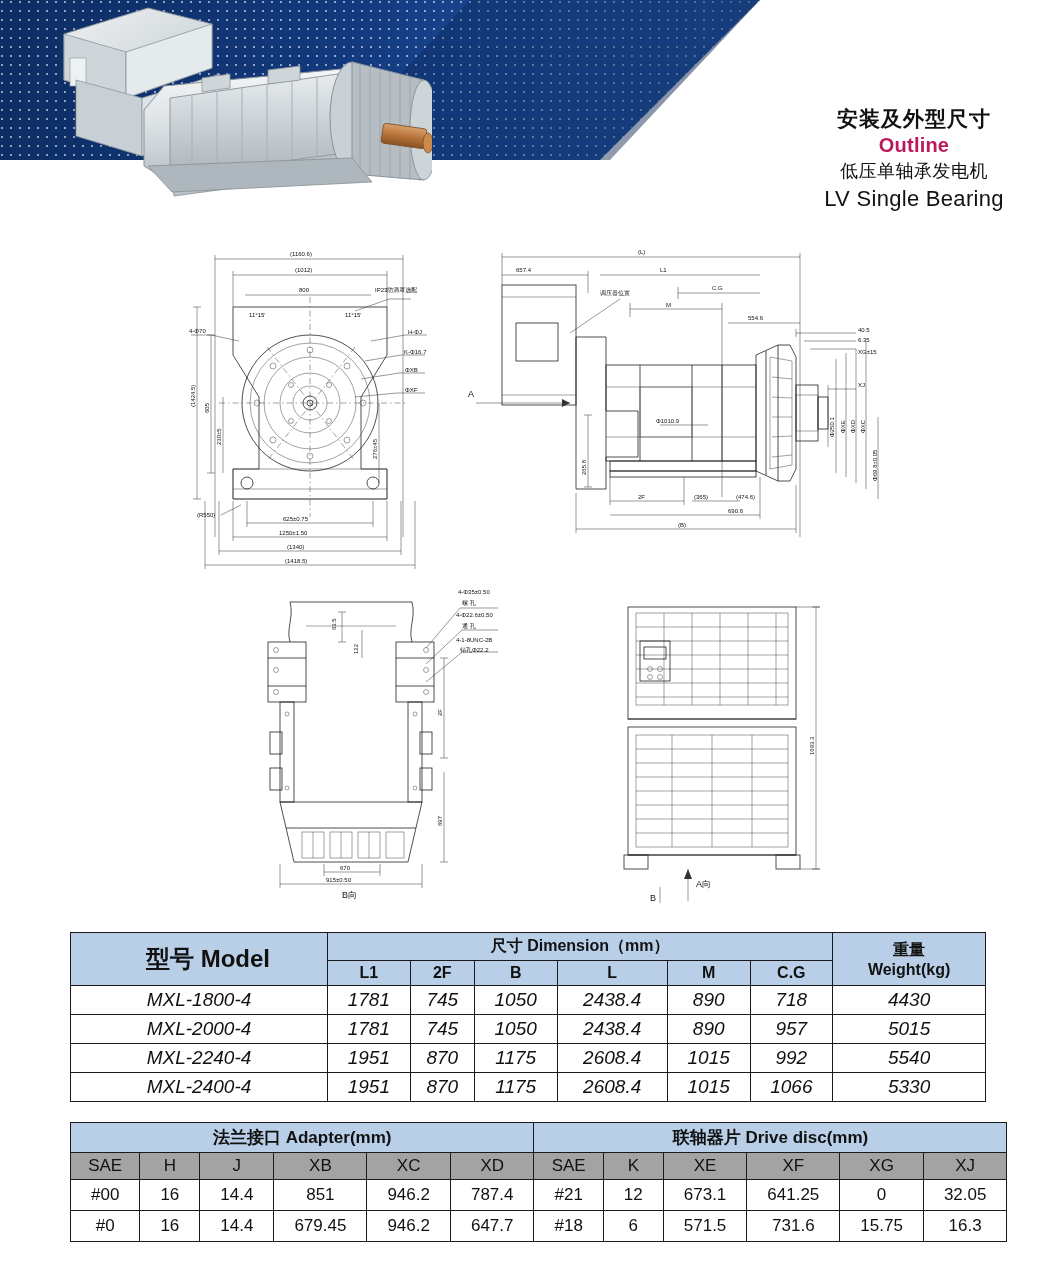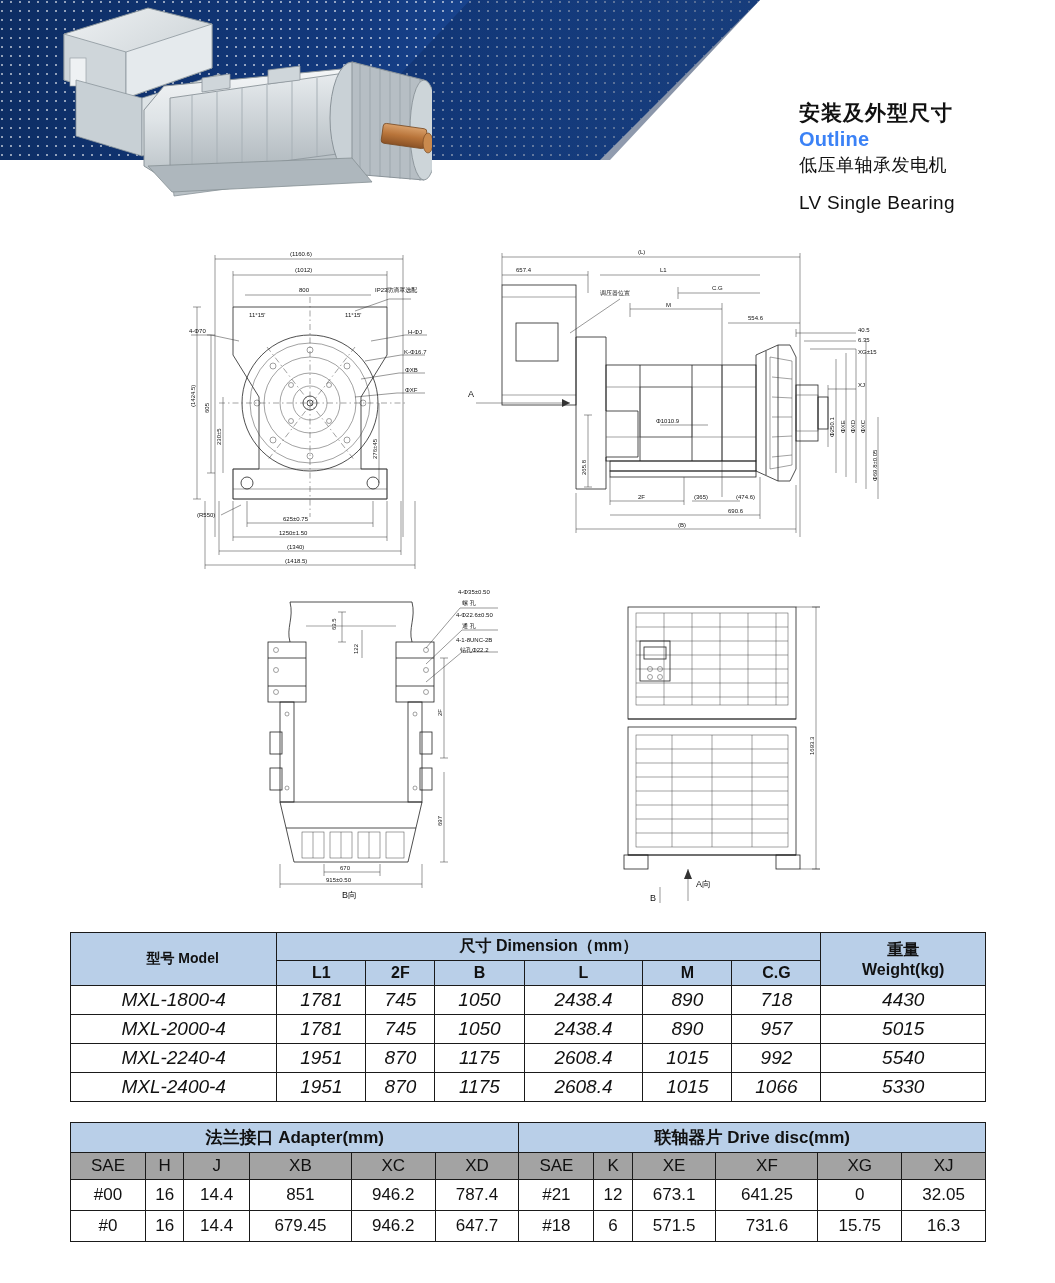--- a/index.html
+++ b/index.html
@@ -22,26 +22,26 @@
   }
   .banner-shape2{
     position:absolute;left:0;top:0;width:760px;height:160px;
     clip-path:polygon(470px 0, 760px 0, 610px 160px, 320px 160px);
     background:linear-gradient(100deg, rgba(13,45,99,0.0) 0%, rgba(8,32,75,0.55) 100%);
   }
   .machine{
     position:absolute;left:52px;top:6px;width:380px;height:215px;
   }
   .title-block{
-    position:absolute;right:26px;top:100px;text-align:left;width:230px;
+    position:absolute;right:26px;top:106px;text-align:center;width:230px;
   }
   .title-cn1{font-size:21px;font-weight:bold;letter-spacing:1px;color:#111;line-height:1.25;}
-  .title-en1{font-size:20px;font-weight:bold;color:#3b82f6;line-height:1.2;margin-top:1px;letter-spacing:0.2px;}
+  .title-en1{font-size:20px;font-weight:bold;color:#be185d;line-height:1.2;margin-top:1px;letter-spacing:0.2px;}
   .title-cn2{font-size:18px;color:#111;line-height:1.3;margin-top:3px;letter-spacing:0.5px;}
-  .title-en2{font-size:19px;color:#111;line-height:1.25;margin-top:13px;letter-spacing:0.3px;}
+  .title-en2{font-size:22px;color:#111;line-height:1.25;margin-top:1px;letter-spacing:0.3px;}
 
   
   .drawings{position:absolute;left:0;top:232px;width:1055px;height:690px;}
   .dwg{position:absolute;}
   svg{display:block;}
   .ln{stroke:#222;stroke-width:0.8;fill:none;}
   .lnt{stroke:#444;stroke-width:0.5;fill:none;}
   .dim{stroke:#333;stroke-width:0.5;fill:none;}
   .dash{stroke:#444;stroke-width:0.5;fill:none;stroke-dasharray:6 3 1.5 3;}
   .tx6{font-family:"Liberation Sans",sans-serif;font-size:6px;fill:#111;}
@@ -49,23 +49,23 @@
 
   
   .tbl-wrap1{position:absolute;left:70px;top:932px;width:916px;}
   .tbl-wrap2{position:absolute;left:70px;top:1122px;width:916px;}
   table{border-collapse:collapse;width:100%;background:#fff;}
   table, th, td{border:1px solid #1a1a1a;}
   th,td{text-align:center;font-size:17px;padding:3px 2px;color:#111;}
   thead th{background:#b9cfe8;font-weight:bold;}
   .t1 td{font-size:19px;padding:3px 2px;font-style:italic;}
   .t1 thead th{font-size:16px;}
-  .t1 .hmodel{font-size:14px;padding-left:20px;}
+  .t1 .hmodel{font-size:24px;padding-left:20px;}
   .t2 thead th{background:#b9cfe8;font-size:17px;font-weight:bold;margin-left:18px;}
-  .t2 td{font-size:17px;padding:5px 0;}
+  .t2 td{font-size:17px;padding:5px 20px;}
   .t2 .sub th{background:#a3a3a3;font-weight:normal;font-size:17px;}
 </style>
 </head>
 <body>
 
 <div class="banner">
   <div class="banner-shape"></div>
   <div class="banner-shape2"></div>
 
   <div class="machine">

